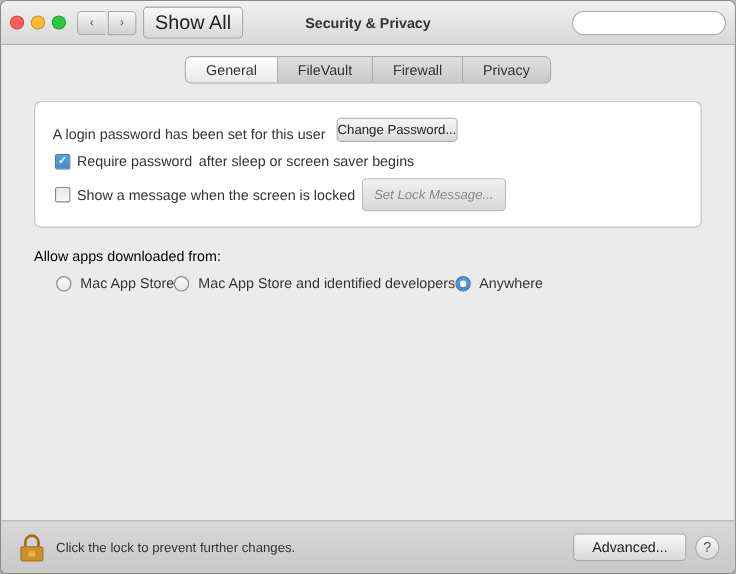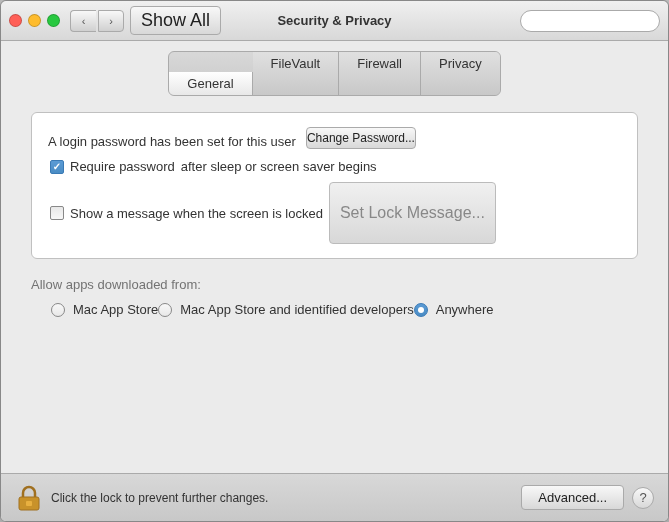--- a/index.html
+++ b/index.html
@@ -146,21 +146,20 @@
       color: #333;
       border-right: 1px solid #aaa;
       background: linear-gradient(to bottom, #e0e0e0, #c8c8c8);
     }
 
     .tab:last-child { border-right: none; }
 
     .tab.active {
       background: linear-gradient(to bottom, #ffffff, #e8e8e8);
       font-weight: 500;
-      margin-top: 20px;
     }
 
     
     .content {
       flex: 1;
       padding: 10px 30px 10px;
       display: flex;
       flex-direction: column;
       gap: 0;
     }
@@ -260,37 +259,38 @@
       color: #555;
       pointer-events: none;
     }
 
     .option-label {
       font-size: 13px;
       color: #333;
     }
 
     .set-lock-btn {
-      padding: 21px 10px;
+      padding: 7px 10px;
       background: linear-gradient(to bottom, #f0f0f0, #d8d8d8);
       border: 1px solid #bbb;
       border-radius: 4px;
-      font-size: 16px;
+      font-size: 12px;
       cursor: pointer;
       color: #888;
+      font-style: italic;
     }
 
     
     .download-section {
       padding: 4px 0;
     }
 
     .download-title {
       font-size: 13px;
-      color: #737373;
+      color: #000000;
       margin-bottom: 10px;
     }
 
     .radio-group {
       display: flex;
       flex-direction: row;
       gap: 0;
       padding-left: 20px;
     }
 

